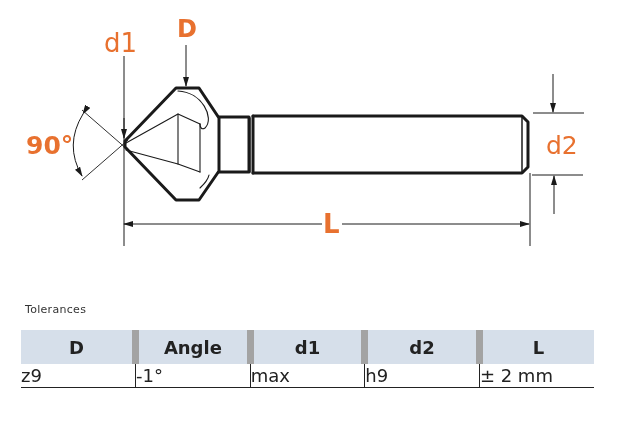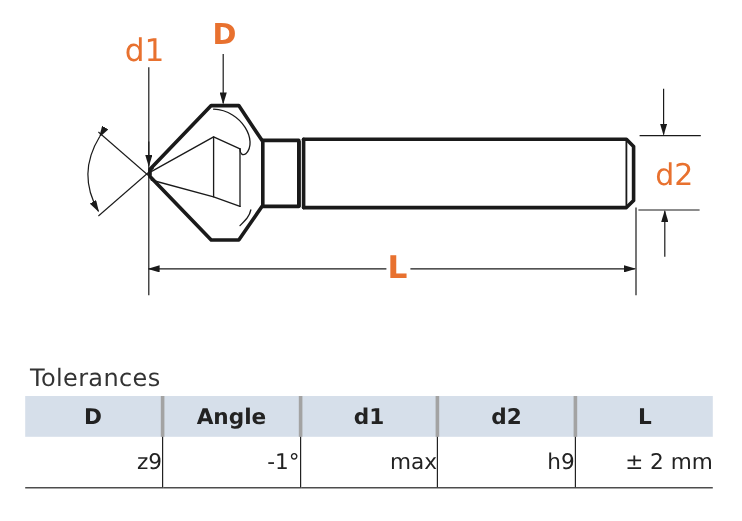--- a/index.html
+++ b/index.html
@@ -2,27 +2,27 @@
 <html><head>
 <meta charset="utf-8">
 <style>
   html, body { margin: 0; padding: 0; background: #ffffff; }
   body { width: 618px; height: 434px; position: relative; overflow: hidden;
          font-family: "DejaVu Sans", sans-serif; }
   .drawing { position: absolute; left: 0; top: 0; width: 618px; height: 290px; }
   .lbl { position: absolute; color: #e8712f; line-height: 1; }
   .lbl-thin { font-family: "DejaVu Sans", sans-serif; font-weight: normal; }
   .lbl-bold { font-family: "DejaVu Sans", sans-serif; font-weight: bold; }
-  .tol-title { position: absolute; left: 25px; top: 303px; font-size: 20px; color: #333;
+  .tol-title { position: absolute; left: 25px; top: 303px; font-size: 11px; color: #333;
                font-family: "DejaVu Sans", sans-serif; letter-spacing: 0.3px; }
   table.tol { position: absolute; left: 21px; top: 330px; width: 573px;
               border-collapse: collapse; font-size: 18px; color: #222; }
   table.tol th { background: #d6dfea; font-weight: bold; height: 34px; padding: 0;
-                 text-align: center; border-left: 3px solid #a3a3a3; }
-  table.tol td { height: 42px; padding: 0; text-align: right; border-left: 1px solid #222;
+                 text-align: center; border-left: 7px solid #a3a3a3; }
+  table.tol td { height: 23px; padding: 0; text-align: left; border-left: 1px solid #222;
                  border-bottom: 1.5px solid #222; margin-top: 40px; }
   table.tol th:first-child, table.tol td:first-child { border-left: none; }
 </style>
 </head>
 <body>
 
 <div class="drawing">
   <svg width="618" height="290" viewBox="0 0 618 290">
     <defs>
       <marker id="arr" markerWidth="10" markerHeight="6" refX="9" refY="3" orient="auto" markerUnits="userSpaceOnUse">
@@ -62,20 +62,21 @@
     <line x1="342" y1="224" x2="529" y2="224" stroke="#1a1a1a" stroke-width="1" marker-end="url(#arr)"></line>
 
     <line x1="533" y1="113" x2="584" y2="113" stroke="#1a1a1a" stroke-width="1"></line>
     <line x1="532" y1="175" x2="583" y2="175" stroke="#1a1a1a" stroke-width="1"></line>
     <line x1="553" y1="74" x2="553" y2="112" stroke="#1a1a1a" stroke-width="1" marker-end="url(#arr)"></line>
     <line x1="554" y1="214" x2="554" y2="176" stroke="#1a1a1a" stroke-width="1" marker-end="url(#arr)"></line>
   </svg>
 
   <div class="lbl lbl-thin" style="left:104px; top:30px; font-size:26px;">d1</div>
   <div class="lbl lbl-bold" style="left:177px; top:17px; font-size:24px;">D</div>
+  <div class="lbl lbl-bold" style="left:26px; top:133px; font-size:25px;">90°</div>
   <div class="lbl lbl-thin" style="left:546px; top:133px; font-size:25px;">d2</div>
   <div class="lbl lbl-bold" style="left:323px; top:211px; font-size:26px;">L</div>
 </div>
 
 <div class="tol-title">Tolerances</div>
 
 <table class="tol">
   <thead>
     <tr>
       <th style="width:20%">D</th>

